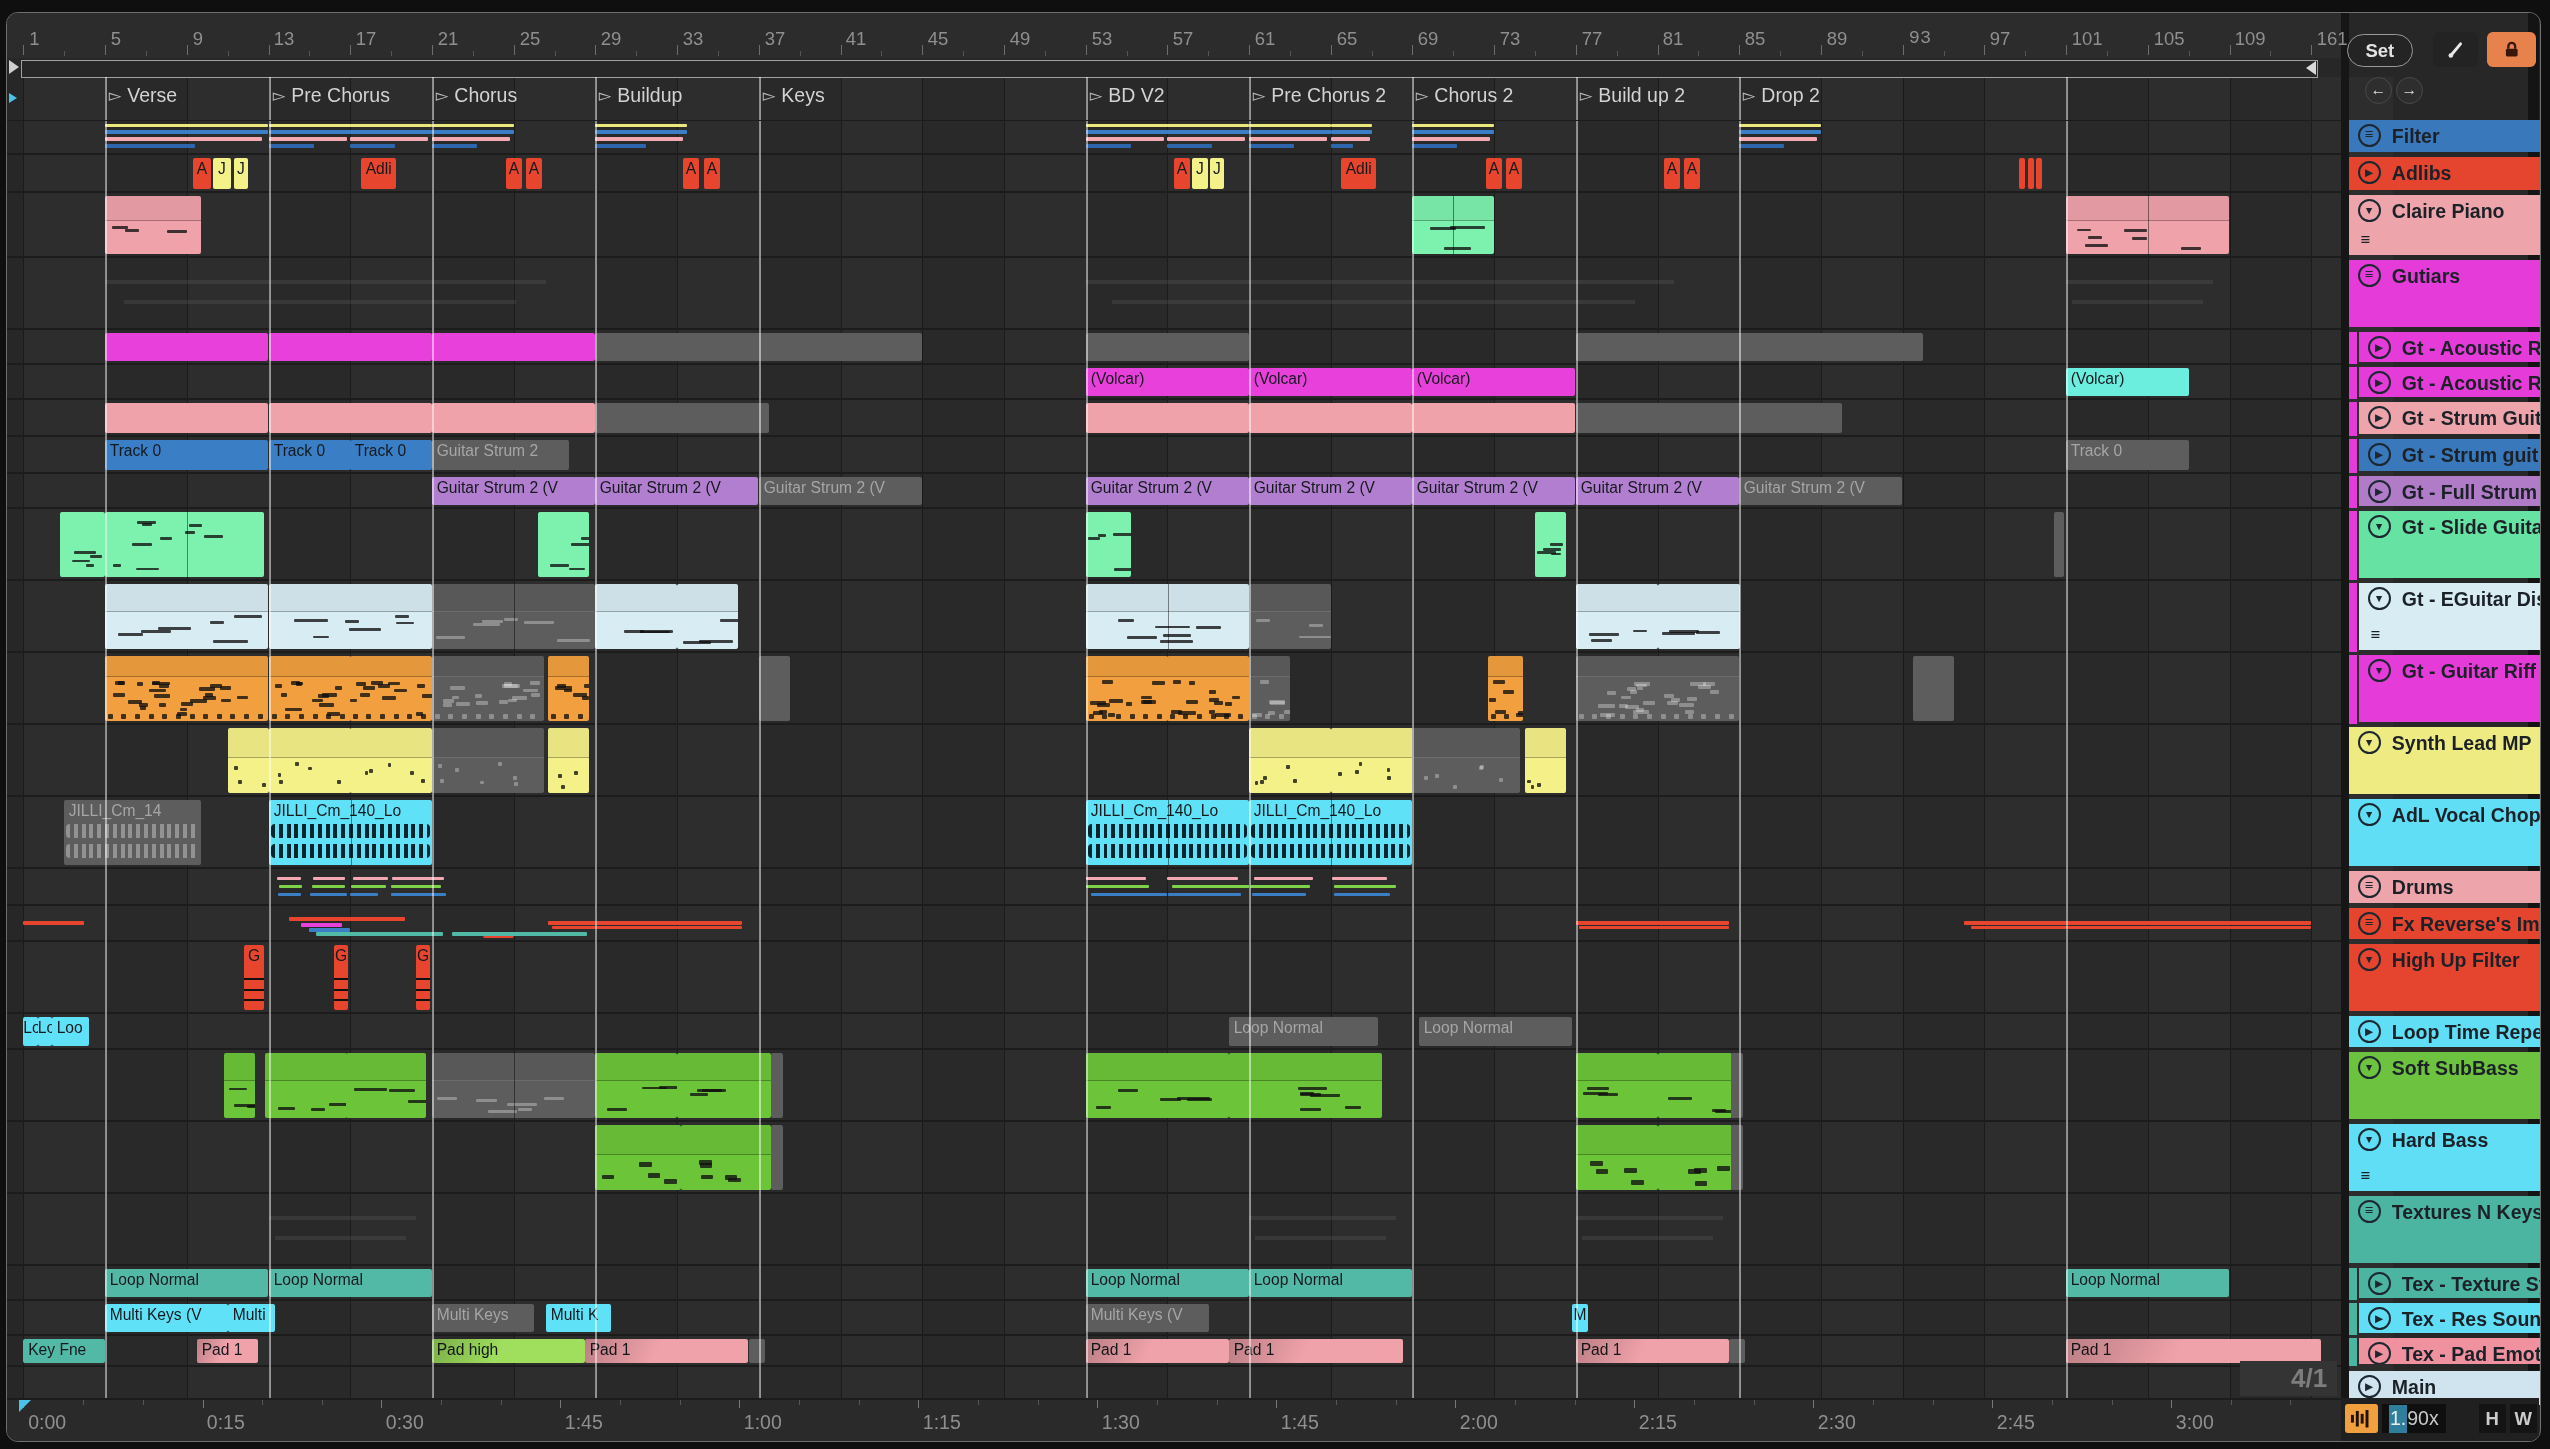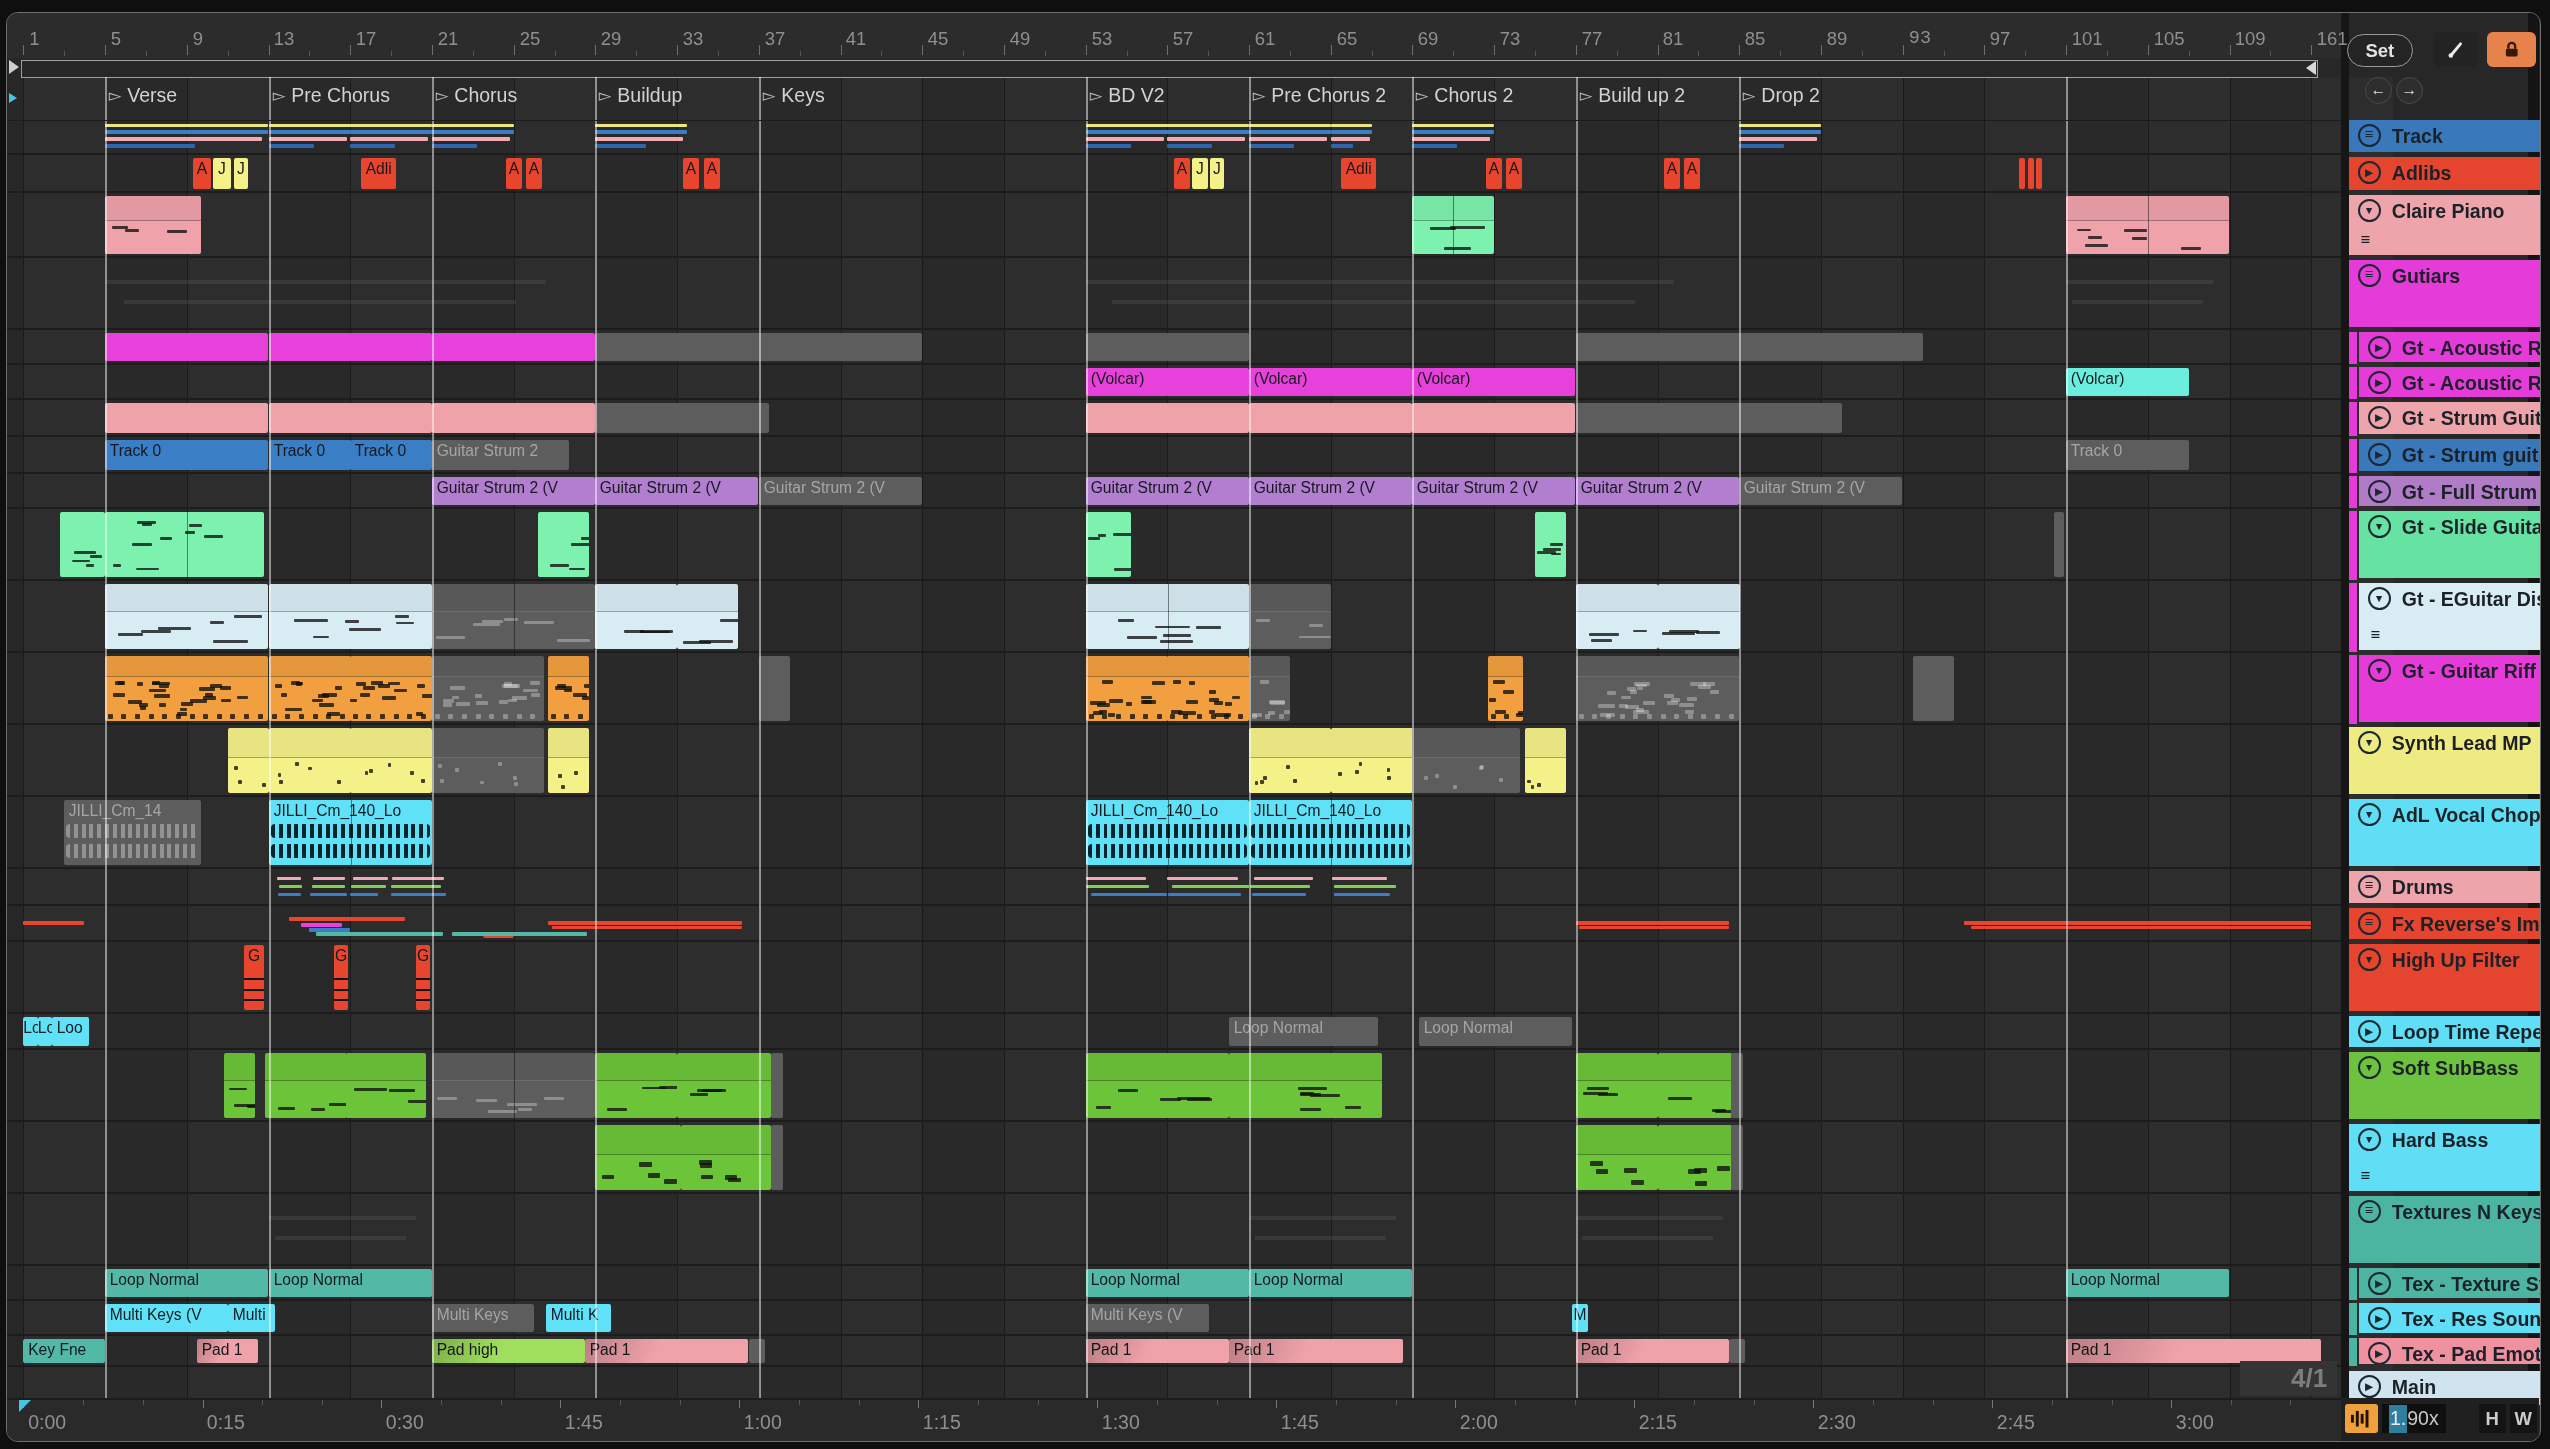--- a/index.html
+++ b/index.html
@@ -1294,21 +1294,21 @@
         </div>
       <div id="posbox">4/1</div>
     </div>
 
     <div id="gapcol"></div>
     <div id="hdrs">
         <div class="hdr" style="left: 2342px; top: 107px; width: 191px; height: 32px; background: rgb(56, 120, 187);">
           <div class="cic grp">
             <span>≡</span>
           </div>
-          <div class="nm">Track</div>
+          <div class="nm">Filter</div>
         </div>
         <div class="hdr" style="left: 2342px; top: 144px; width: 191px; height: 33px; background: rgb(229, 68, 47);">
           <div class="cic">
             <span>▶</span>
           </div>
           <div class="nm">Adlibs</div>
         </div>
         <div class="hdr" style="left: 2342px; top: 182px; width: 191px; height: 60px; background: rgb(237, 164, 171);">
           <div class="cic">
             <span>▼</span>

